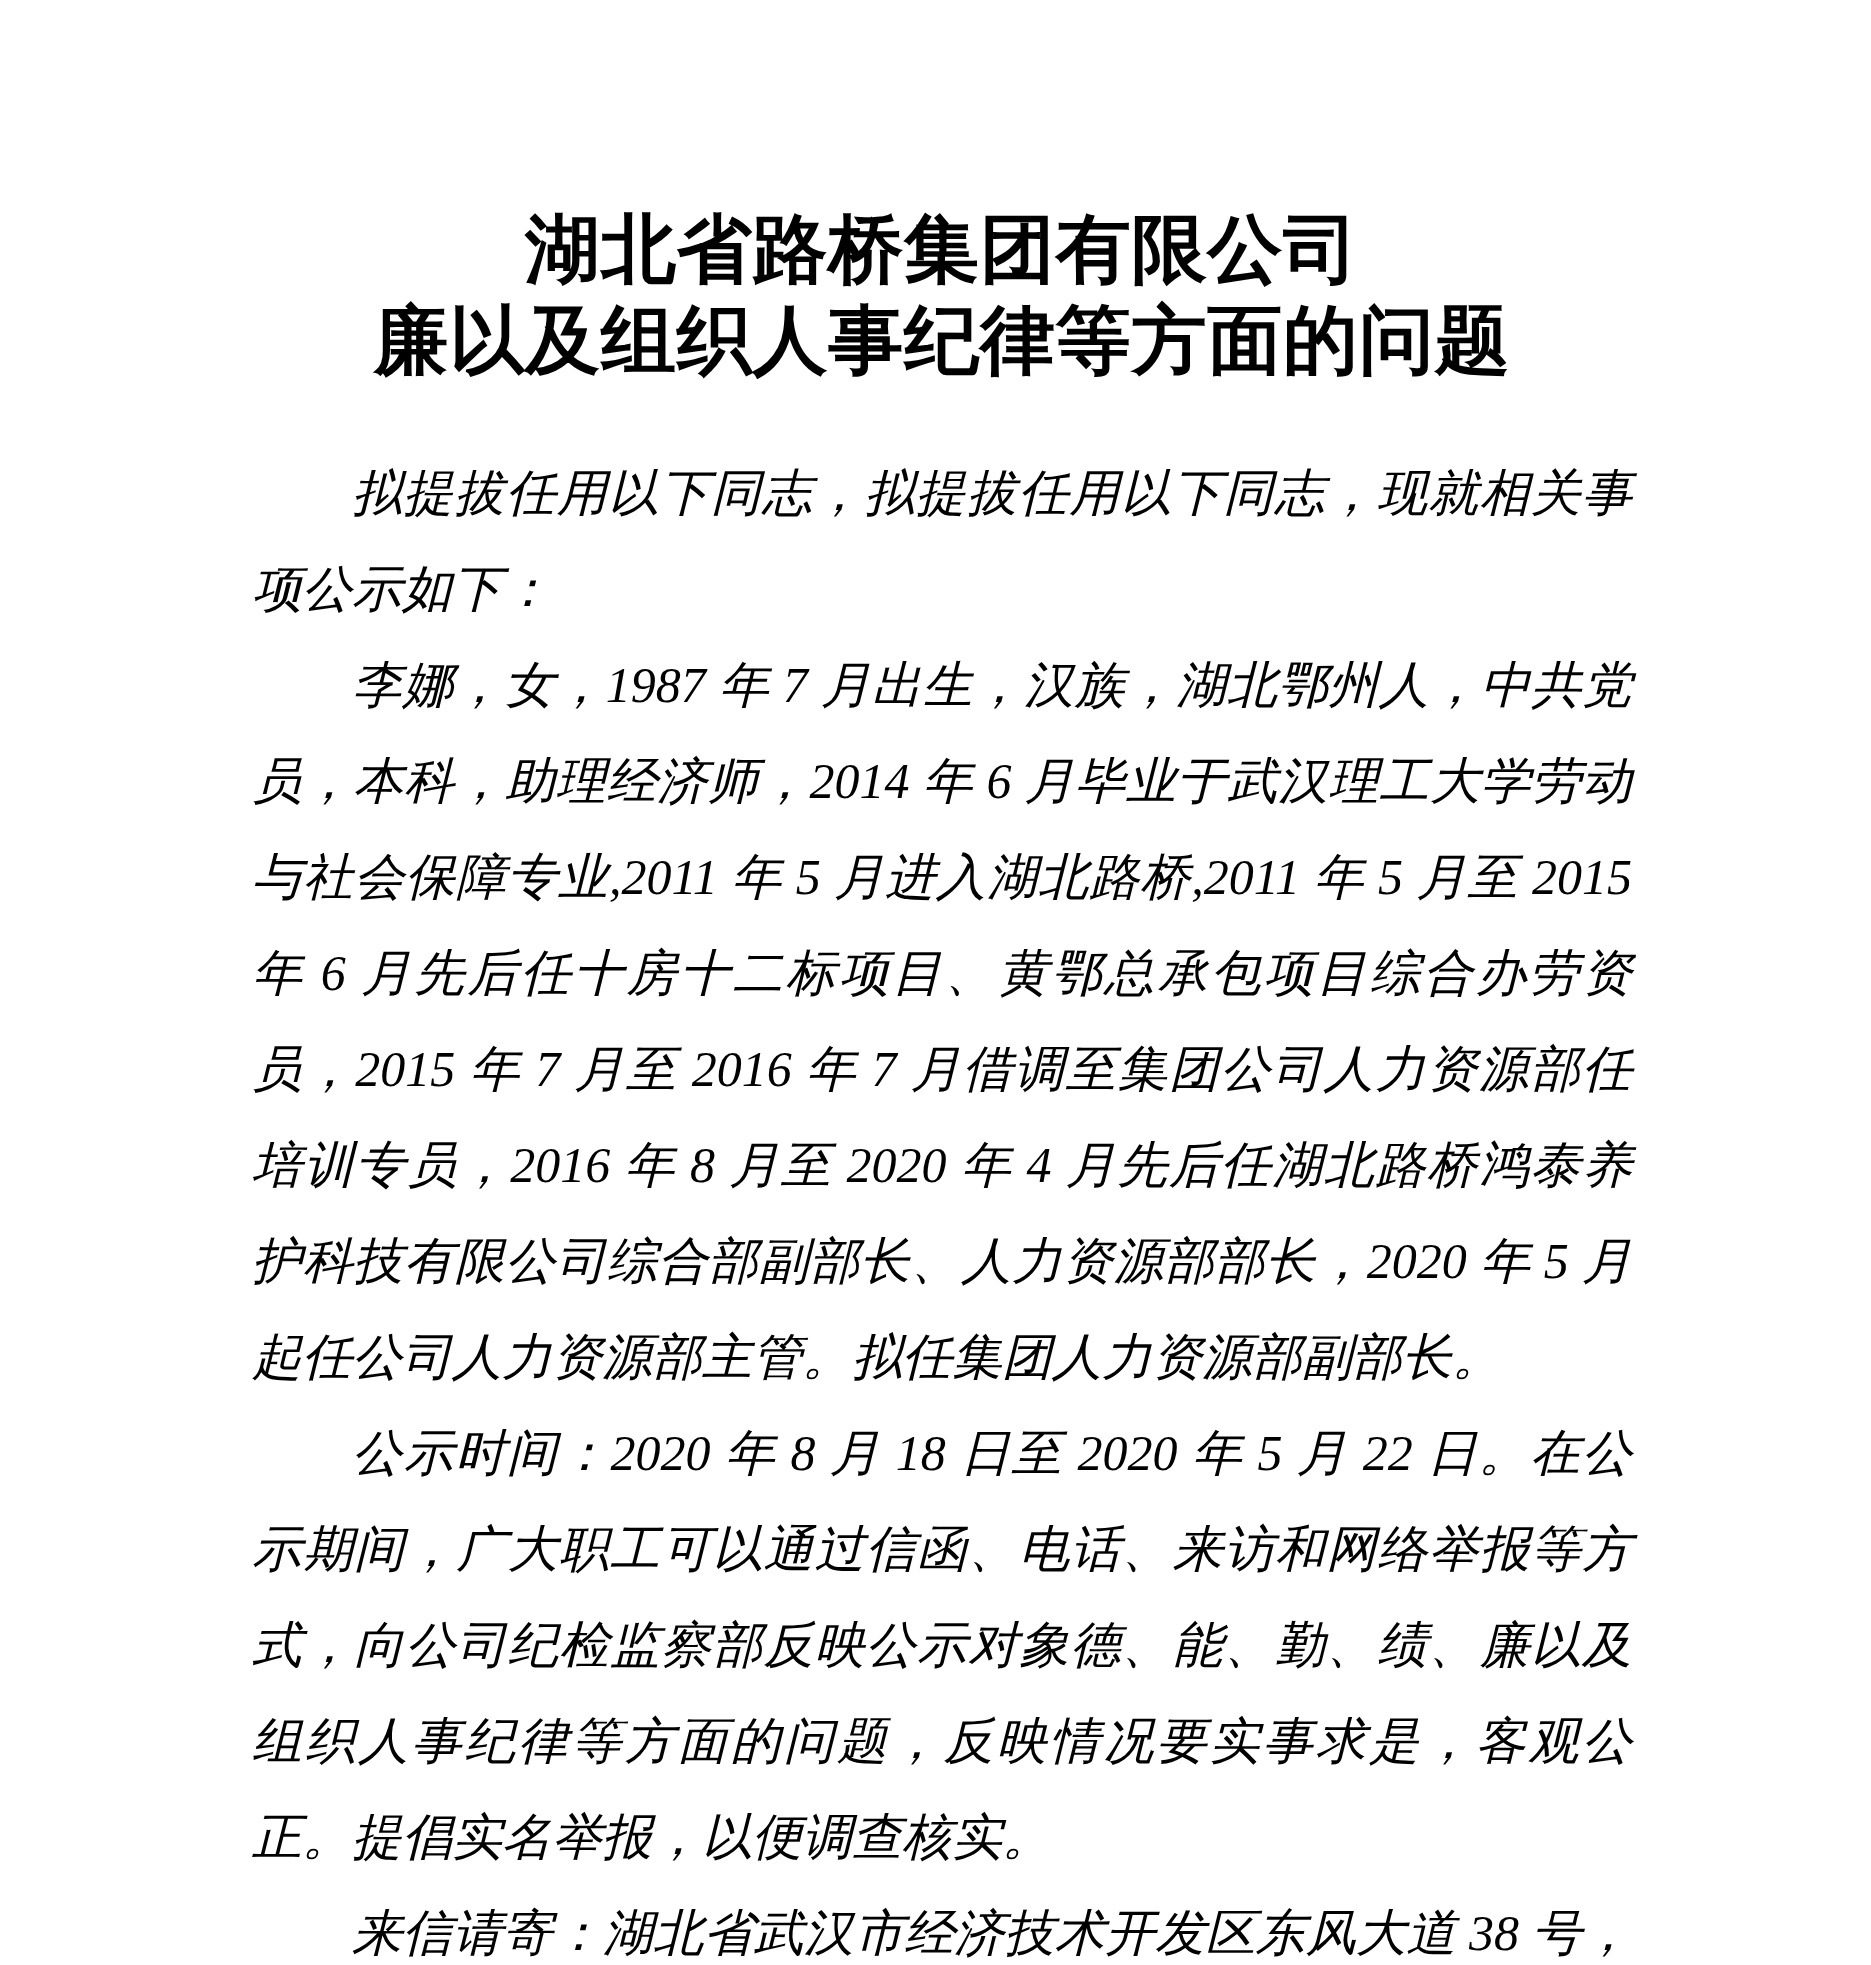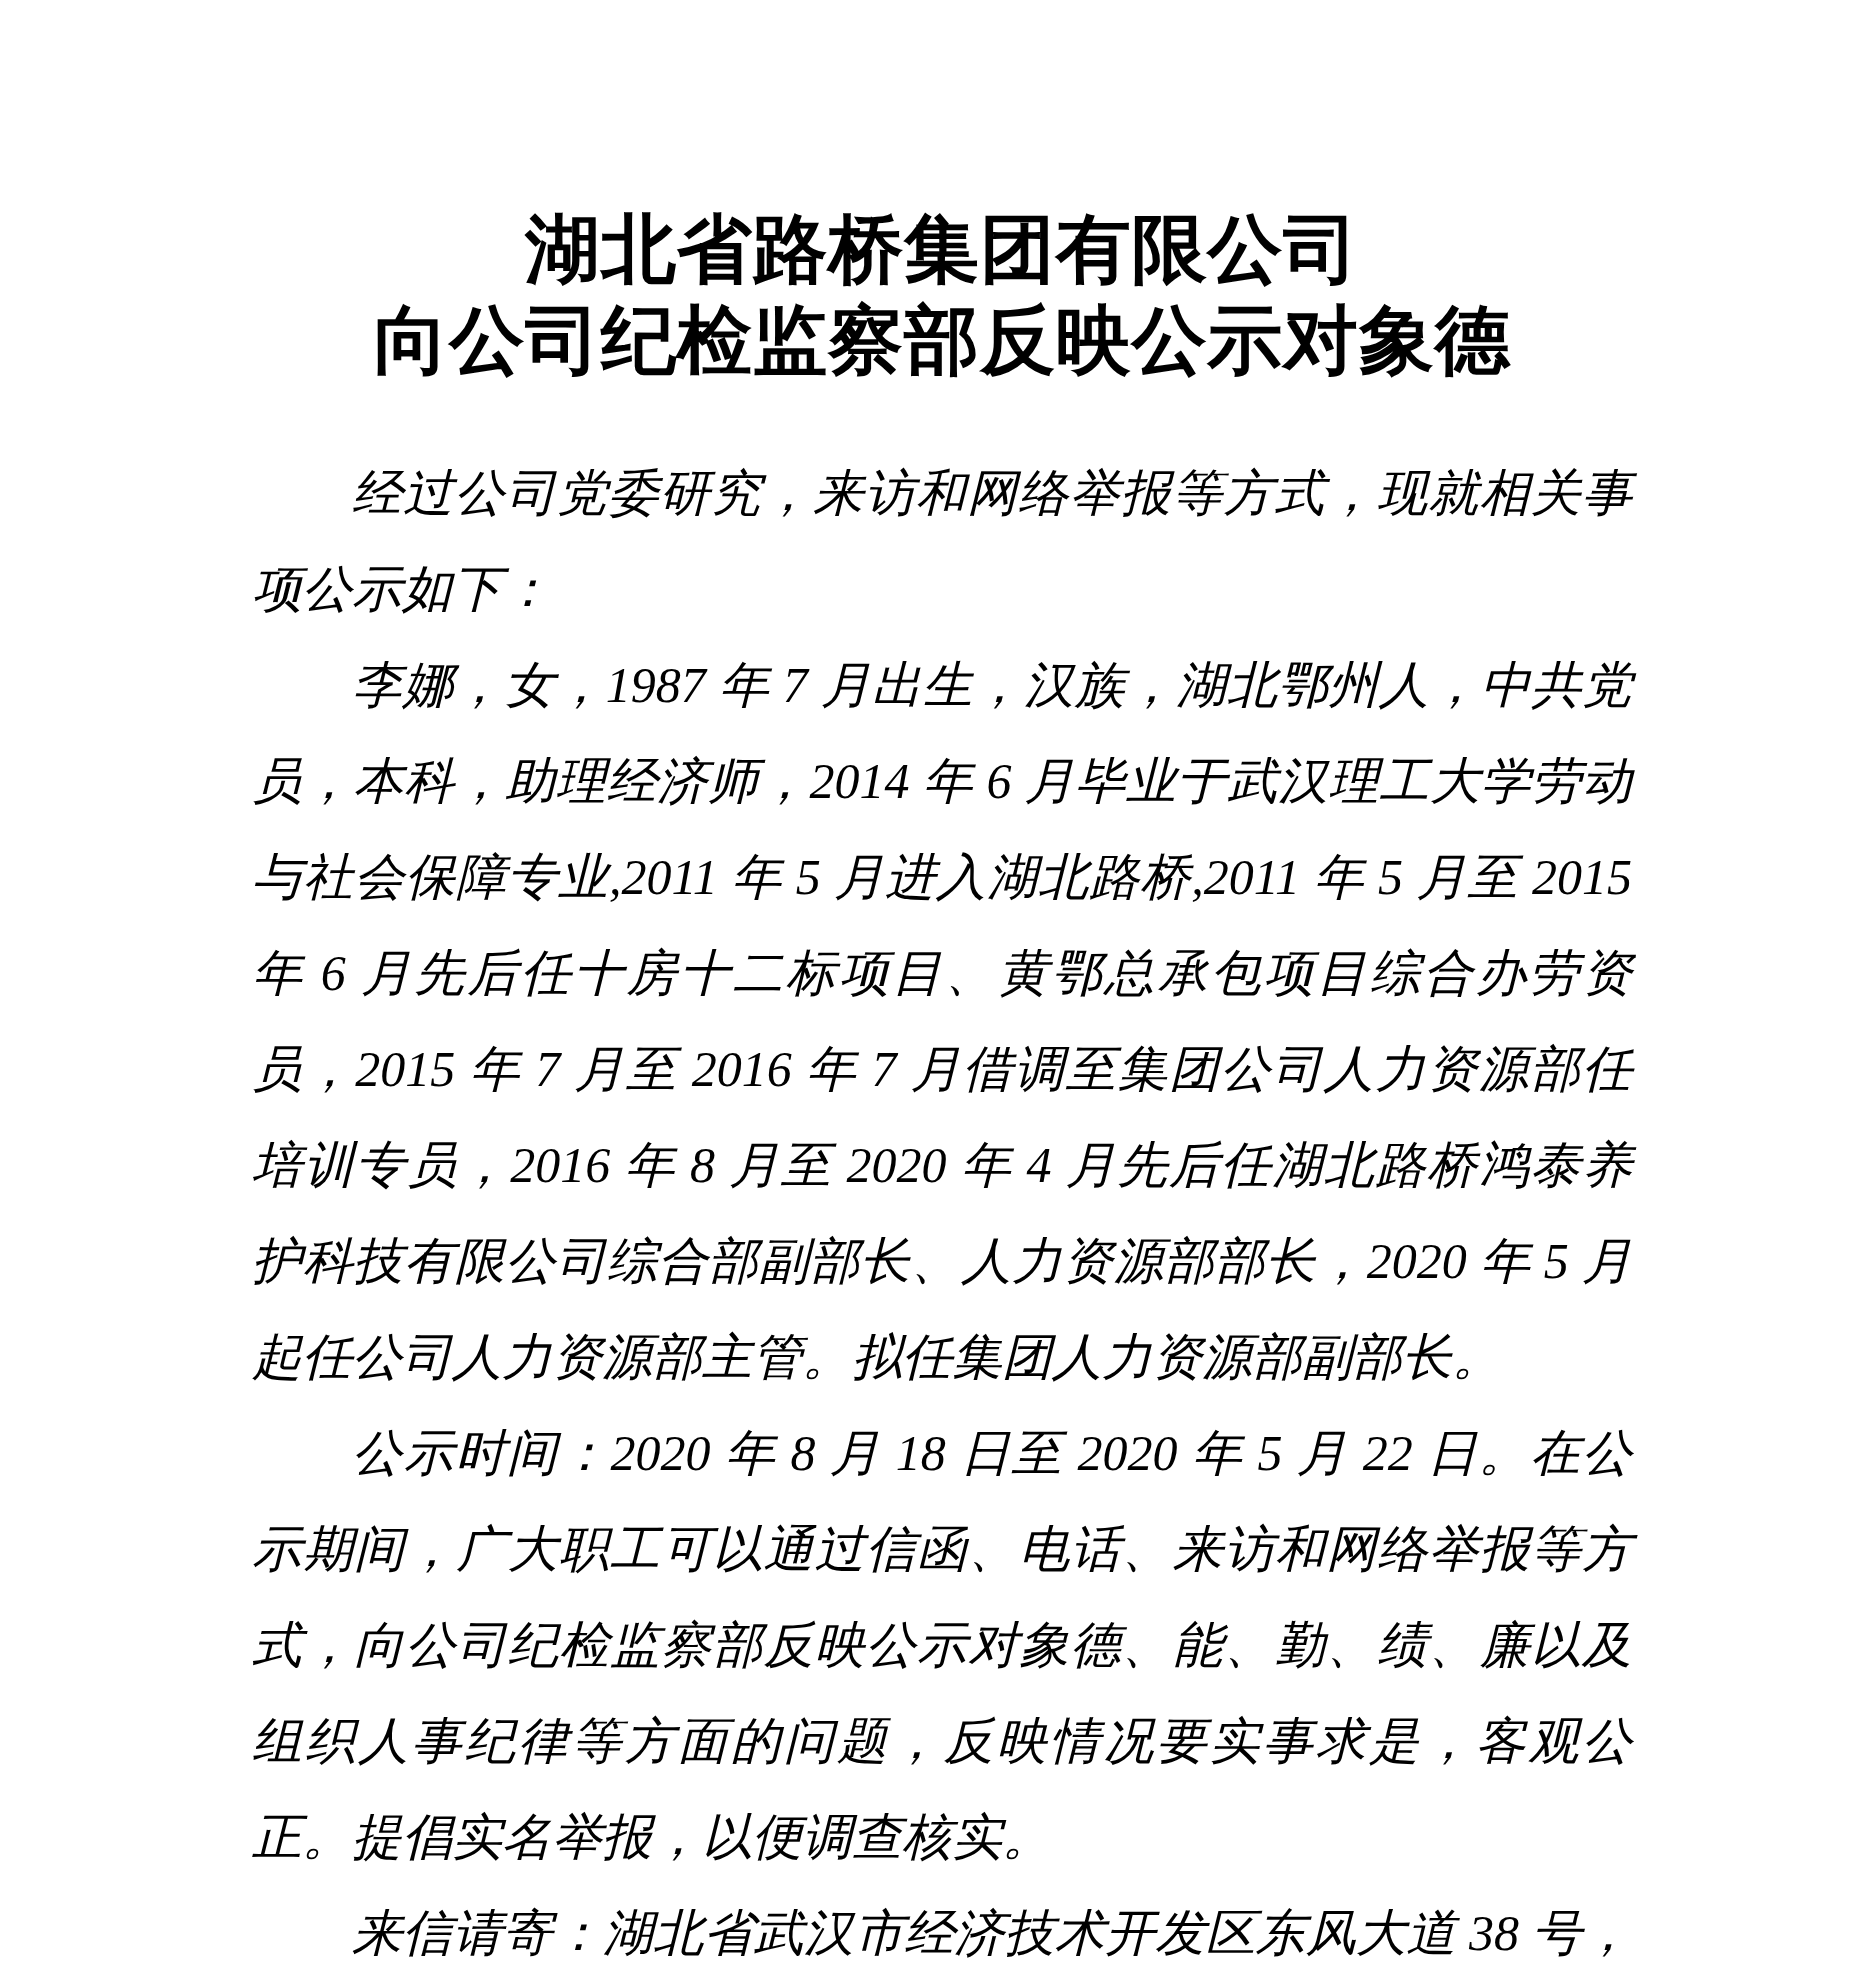--- a/index.html
+++ b/index.html
@@ -45,25 +45,25 @@
     text-indent: 2em;
   }
 </style>
 </head>
 <body>
 
 <div class="page">
 
   <h1 class="title">
     <span class="title-line">湖北省路桥集团有限公司</span>
-    <span class="title-line">向公司纪检监察部反映公示对象德</span>
+    <span class="title-line">廉以及组织人事纪律等方面的问题</span>
   </h1>
 
   <div class="doc-body">
-    <p>经过公司党委研究，来访和网络举报等方式，现就相关事项公示如下：</p>
+    <p>拟提拔任用以下同志，拟提拔任用以下同志，现就相关事项公示如下：</p>
 
     <p>李娜，女，1987 年 7 月出生，汉族，湖北鄂州人，中共党员，本科，助理经济师，2014 年 6 月毕业于武汉理工大学劳动与社会保障专业,2011 年 5 月进入湖北路桥,2011 年 5 月至 2015 年 6 月先后任十房十二标项目、黄鄂总承包项目综合办劳资员，2015 年 7 月至 2016 年 7 月借调至集团公司人力资源部任培训专员，2016 年 8 月至 2020 年 4 月先后任湖北路桥鸿泰养护科技有限公司综合部副部长、人力资源部部长，2020 年 5 月起任公司人力资源部主管。拟任集团人力资源部副部长。</p>
 
     <p>公示时间：2020 年 8 月 18 日至 2020 年 5 月 22 日。在公示期间，广大职工可以通过信函、电话、来访和网络举报等方式，向公司纪检监察部反映公示对象德、能、勤、绩、廉以及组织人事纪律等方面的问题，反映情况要实事求是，客观公正。提倡实名举报，以便调查核实。</p>
 
     <p><span>来信请寄：湖北省武汉市经济技术开发区东风大道 38 号，纪检监察部，邮政编码：430056；举报电话：027-84555969；举报邮箱：</span></p>
   </div>
 
 </div>
 

